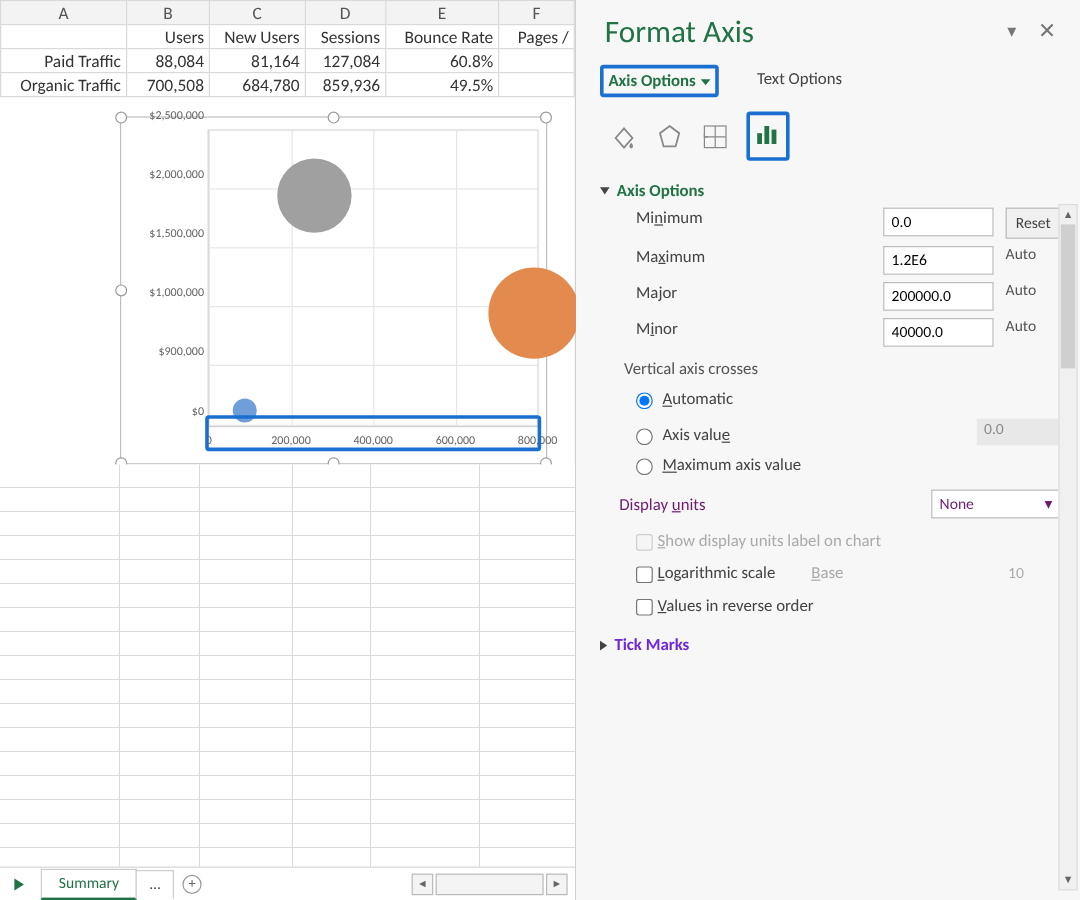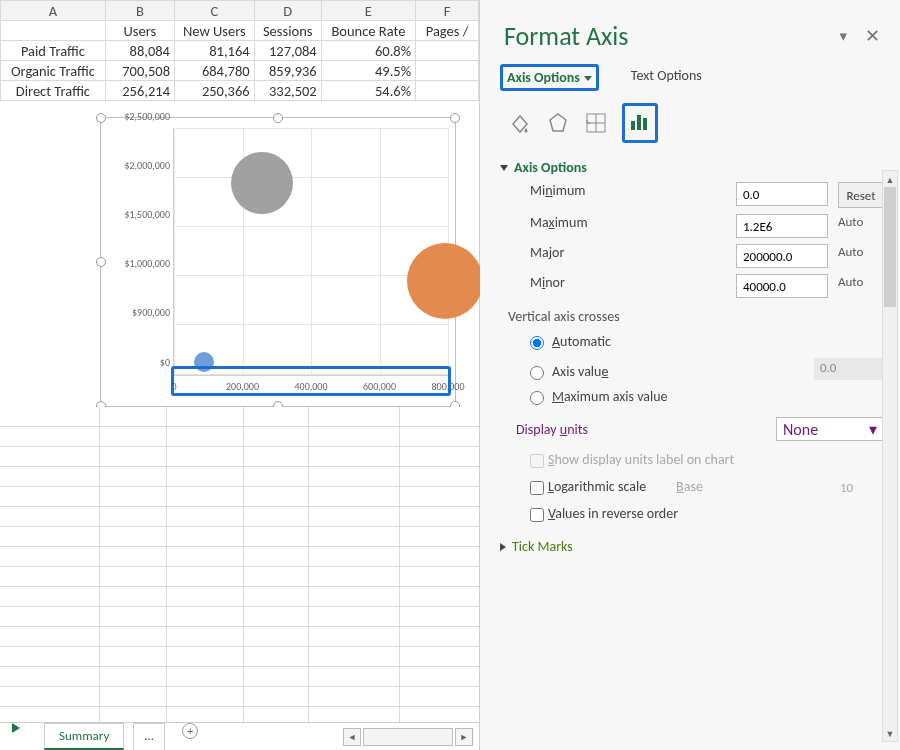--- a/index.html
+++ b/index.html
@@ -5,21 +5,21 @@
 * { box-sizing: border-box; margin: 0; padding: 0; font-family: "Segoe UI", Calibri, sans-serif; }
 body { width: 900px; height: 750px; display: flex; background: #fff; overflow: hidden; }
 
 
 .left { width: 480px; border-right: 1px solid #d0d0d0; display: flex; flex-direction: column; }
 
 .sheet-wrap { position: relative; flex: none; }
 table.grid { border-collapse: collapse; width: 100%; font-size: 14.5px; color: #333; }
 table.grid th, table.grid td { border: 1px solid #d9d9d9; height: 20px; padding: 0 4px; white-space: nowrap; overflow: hidden; }
 table.grid th { background: #f3f3f3; font-weight: normal; text-align: center; color: #555; }
-table.grid td.rlabel { text-align: center; }
+table.grid td.rlabel { text-align: right; }
 table.grid td.num { text-align: right; }
 col.cA{width:100px}col.cB{width:66px}col.cC{width:76px}col.cD{width:64px}col.cE{width:90px}col.cF{width:60px}
 
 .chart-holder { position: relative; margin: 6px 8px 0 100px; width: 356px; height: 290px; border: 1px solid #bfbfbf; background: #fff; }
 .chart-handle { position:absolute;width:10px;height:10px;border:1px solid #9a9a9a;border-radius:50%;background:#fff; }
 .h-tl{top:-5px;left:-5px}.h-tc{top:-5px;left:50%;margin-left:-5px}.h-tr{top:-5px;right:-5px}
 .h-ml{top:50%;left:-5px;margin-top:-5px}.h-mr{top:50%;right:-5px;margin-top:-5px}
 .h-bl{bottom:-5px;left:-5px}.h-bc{bottom:-5px;left:50%;margin-left:-5px}.h-br{bottom:-5px;right:-5px}
 
 .plot { position:absolute; inset:10px 6px 30px 72px; border:1px solid #d0d0d0; }
@@ -29,31 +29,31 @@
 .xlab{position:absolute;bottom:-18px;font-size:10px;color:#666;transform:translateX(-50%)}
 .bubble{position:absolute;border-radius:50%;transform:translate(-50%,50%)}
 .b-blue{background:#6f9ed8}.b-orange{background:#e38a4e}.b-gray{background:#a0a0a0}
 
 .axis-highlight{position:absolute;left:70px;right:4px;bottom:10px;height:30px;border:3px solid #1a6fd1;border-radius:3px}
 
 .rows-filler{flex:1;background:repeating-linear-gradient(to bottom,#fff 0,#fff 19px,#d9d9d9 19px,#d9d9d9 20px);position:relative}
 .rows-filler::after{content:"";position:absolute;inset:0;background:repeating-linear-gradient(to right,transparent 0,transparent 99px,#d9d9d9 99px,#d9d9d9 100px,transparent 100px,transparent 166px,#d9d9d9 166px,#d9d9d9 167px,transparent 167px,transparent 243px,#d9d9d9 243px,#d9d9d9 244px,transparent 244px,transparent 308px,#d9d9d9 308px,#d9d9d9 309px,transparent 309px,transparent 399px,#d9d9d9 399px,#d9d9d9 400px)}
 
 
-.tabbar{height:28px;border-top:1px solid #ccc;display:flex;font-size:13px;color:#444;gap:10px;padding-left:12px;background:#fff}
+.tabbar{height:28px;border-top:1px solid #ccc;display:flex;align-items:center;font-size:13px;color:#444;gap:0;padding-left:12px;background:#fff}
 .tabbar .nav{width:0;height:0;border-left:8px solid #217346;border-top:5px solid transparent;border-bottom:5px solid transparent;margin-right:14px;cursor:pointer}
 .tabbar .tab{padding:4px 14px;border:1px solid #ccc;border-bottom:none;background:#fff;margin-right:-1px}
 .tabbar .tab.sel{border-bottom:2px solid #217346;color:#217346}
 .tabbar .dots{padding:4px 10px}
 .tabbar .plus{width:16px;height:16px;border:1px solid #999;border-radius:50%;display:flex;align-items:center;justify-content:center;font-size:12px;margin-left:8px;color:#666}
 .tabbar .hscroll{flex:1;display:flex;justify-content:flex-end;align-items:center;gap:2px;padding-right:6px}
 .scrbtn{width:18px;height:18px;border:1px solid #bbb;background:#f4f4f4;display:flex;align-items:center;justify-content:center;font-size:9px;color:#666}
 
 
-.pane{flex:1;background:#f7f7f7;display:flex;flex-direction:column;padding:20px 0 0 0;position:relative}
+.pane{flex:1;background:#f7f7f7;display:flex;flex-direction:column;padding:10px 0 0 0;position:relative}
 .pane-title-row{display:flex;align-items:center;padding:0 20px 4px 24px}
 .pane-title{font-size:26px;font-weight:300;color:#217346;flex:1}
 .pane-ctl{color:#777;font-size:15px;margin-left:18px;cursor:pointer}
 .pane-ctl.close{font-size:18px}
 
 .subtab-row{display:flex;gap:26px;padding:8px 0 4px 24px}
 .subtab{font-size:14px;color:#444;cursor:pointer;padding:3px 6px}
 .subtab.sel{color:#217346;font-weight:600}
 .subtab.sel .dd{border-top-color:#217346}
 .dd{display:inline-block;width:0;height:0;border-left:4px solid transparent;border-right:4px solid transparent;border-top:5px solid #888;margin-left:4px;vertical-align:middle}
@@ -61,36 +61,36 @@
 
 .iconrow{display:flex;gap:14px;padding:8px 0 10px 28px;align-items:center}
 .iconrow svg{cursor:pointer}
 .icon-highlight{border:3px solid #1a6fd1;border-radius:3px;padding:3px}
 
 .section{padding:6px 16px 6px 20px}
 .expander{display:flex;align-items:center;gap:6px;cursor:pointer;font-size:14px}
 .expander .tri{width:0;height:0;border-left:4px solid transparent;border-right:4px solid transparent;border-top:6px solid #444}
 .expander .tri.right{border-top:4px solid transparent;border-bottom:4px solid transparent;border-left:6px solid #444;border-right:none}
 .expander.green{color:#217346;font-weight:600}
-.expander.bold{font-weight:400;color:#4d7c0f}
+.expander.bold{font-weight:700;color:#6d28d9}
 
 .subhead{font-size:14px;color:#555;margin:10px 0 6px 16px}
 .row{display:flex;align-items:flex-start;margin:6px 0 6px 30px;font-size:14px;color:#444}
 .row .lbl{flex:1}
 .row .lbl u{text-decoration:underline}
 .row input[type=text]{width:92px;height:24px;border:1px solid #bbb;padding:2px 6px;font-size:13px;background:#fff}
 .row .btn{margin-left:10px;width:46px;height:26px;border:1px solid #bbb;background:#f0f0f0;font-size:13px;display:flex;align-items:center;justify-content:center}
 .row .auto{margin-left:10px;width:46px;font-size:13px;color:#555;text-align:left}
 
 .radio-row{display:flex;align-items:flex-end;margin:8px 0 8px 30px;font-size:14px;color:#444;gap:8px}
 .radio-row input[type=radio]{width:14px;height:14px}
 .radio-row .inval{margin-left:auto;width:70px;height:22px;background:#e8e8e8;color:#888;font-size:13px;padding:2px 6px}
 
 .du-row{display:flex;align-items:center;margin:12px 0 6px 16px;font-size:14px;color:#701a75}
-.du-row .sel{margin-left:auto;width:108px;height:24px;border:1px solid #bbb;background:#fff;display:flex;align-items:center;justify-content:space-between;padding:0 6px;font-size:16px}
+.du-row .sel{margin-left:auto;width:108px;height:24px;border:1px solid #bbb;background:#fff;display:flex;align-items:center;justify-content:space-between;padding:0 6px;font-size:13px}
 
 .chk-row{display:flex;align-items:flex-end;margin:10px 0 4px 30px;font-size:14px;color:#444;gap:4px}
 .chk-row.dis{color:#aaa}
 .chk-row input[type=checkbox]{width:14px;height:14px}
 .chk-row .baseval{margin-left:auto;width:44px;color:#aaa;font-size:13px}
 .chk-row .baselbl{margin-left:26px;color:#aaa}
 
 .vscroll{position:absolute;right:2px;top:170px;bottom:8px;width:16px;background:#f0f0f0;border:1px solid #ddd}
 .vscroll .upbtn,.vscroll .dnbtn{height:16px;display:flex;align-items:center;justify-content:center;font-size:9px;color:#666}
 .vscroll .thumb{position:absolute;left:1px;right:1px;top:16px;height:120px;background:#cfcfcf}
@@ -136,28 +136,20 @@
       </tr>
       <tr>
         <td class="rlabel">Organic Traffic</td>
         <td class="num">700,508</td>
         <td class="num">684,780</td>
         <td class="num">859,936</td>
         <td class="num">49.5%</td>
         <td></td>
       </tr>
       <tr>
-        <td class="rlabel">Direct Traffic</td>
-        <td class="num">256,214</td>
-        <td class="num">250,366</td>
-        <td class="num">332,502</td>
-        <td class="num">54.6%</td>
-        <td></td>
-      </tr>
-      <tr>
             <td colspan="6" style="height:10px;border:none"></td>
           </tr>
     </tbody>
       </table>
 
     <div class="chart-holder">
       <div class="chart-handle h-tl"></div>
       <div class="chart-handle h-tc"></div>
       <div class="chart-handle h-tr"></div>
       <div class="chart-handle h-ml"></div>
@@ -271,21 +263,21 @@
       <span class="lbl"><span>Ma<u>j</u>or</span></span>
       <input type="text" value="200000.0" style="">
       <div class="auto">Auto</div>
     </div>
     <div class="row">
       <span class="lbl"><span>M<u>i</u>nor</span></span>
       <input type="text" value="40000.0" style="">
       <div class="auto">Auto</div>
     </div>
 
-    <div class="subhead" style="margin-left:8px">Vertical axis crosses</div>
+    <div class="subhead" style="margin-left:20px">Vertical axis crosses</div>
     <div class="radio-row">
         <input type="radio" checked="" style="">
         <span><u>A</u>utomatic</span>
       </div>
     <div class="radio-row">
         <input type="radio" style="">
         <span>Axis valu<u>e</u></span>
         <span class="inval">0.0</span>
       </div>
     <div class="radio-row">

